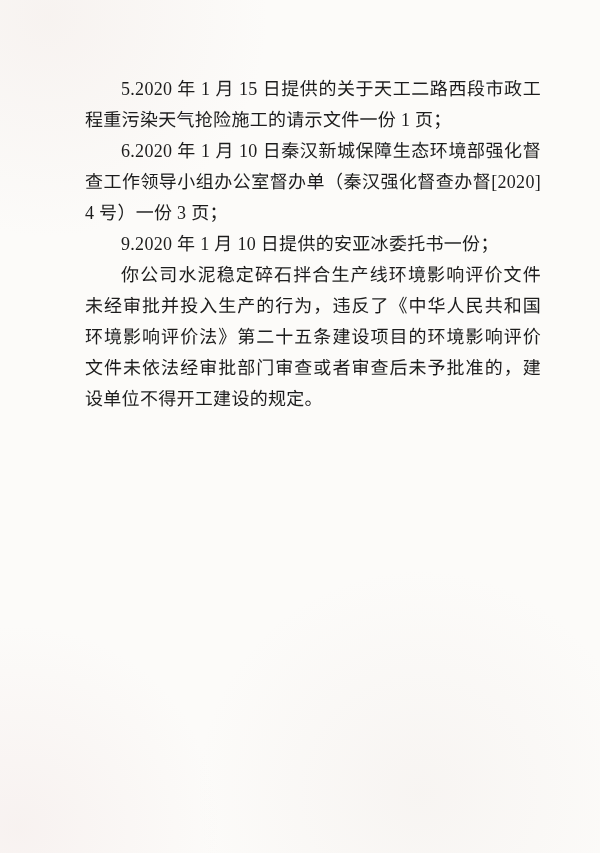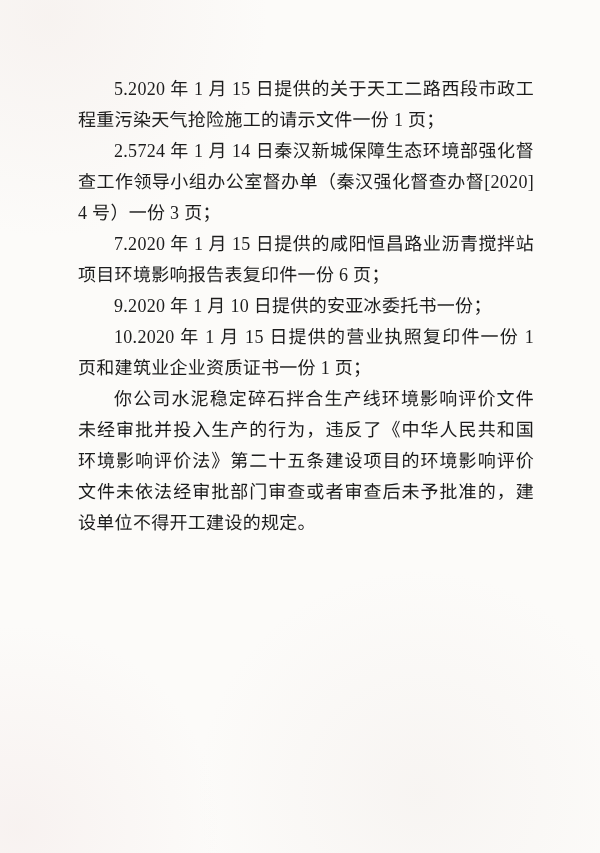--- a/index.html
+++ b/index.html
@@ -16,21 +16,21 @@
     
     background-image:
       radial-gradient(circle at 8% 2%, rgba(225,205,200,0.18), transparent 22%),
       radial-gradient(circle at 70% 93%, rgba(220,205,200,0.14), transparent 25%),
       radial-gradient(circle at 3% 97%, rgba(230,205,205,0.20), transparent 20%);
     overflow: hidden;
     font-family: "Liberation Serif", "DejaVu Serif", serif;
   }
   .text-block {
     position: absolute;
-    left: 78px;
+    left: 85px;
     top: 74px;
     width: 456px;
     color: #1c1c1c;
     font-size: 18px;
     line-height: 31px;
     letter-spacing: 0.3px;
     text-align: justify;
     text-justify: inter-ideograph;
   }
   .text-block p {
@@ -39,19 +39,17 @@
     text-indent: 2em;
     word-break: break-all;
   }
 </style>
 </head>
 <body>
 
 <div class="page">
   <div class="text-block">
     <p>5.2020 年 1 月 15 日提供的关于天工二路西段市政工程重污染天气抢险施工的请示文件一份 1 页；</p>
-    <p>2.5724 年 1 月 14 日秦汉新城保障生态环境部强化督查工作领导小组办公室督办单（秦汉强化督查办督[2020]4 号）一份 3 页；</p>
-    <p>7.2020 年 1 月 15 日提供的咸阳恒昌路业沥青搅拌站项目环境影响报告表复印件一份 6 页；</p>
+    <p>6.2020 年 1 月 10 日秦汉新城保障生态环境部强化督查工作领导小组办公室督办单（秦汉强化督查办督[2020]4 号）一份 3 页；</p>
     <p>9.2020 年 1 月 10 日提供的安亚冰委托书一份；</p>
-    <p>10.2020 年 1 月 15 日提供的营业执照复印件一份 1 页和建筑业企业资质证书一份 1 页；</p>
     <p>你公司水泥稳定碎石拌合生产线环境影响评价文件未经审批并投入生产的行为，违反了《中华人民共和国环境影响评价法》第二十五条建设项目的环境影响评价文件未依法经审批部门审查或者审查后未予批准的，建设单位不得开工建设的规定。</p>
   </div>
 </div>
 
 </body></html>

